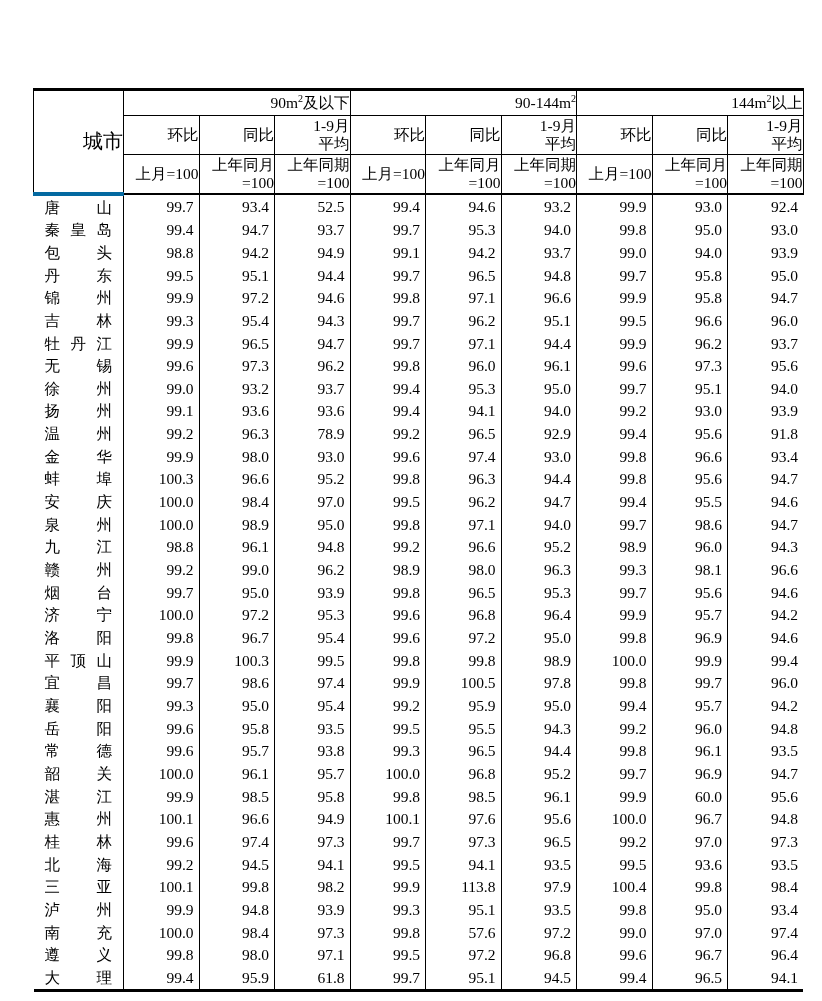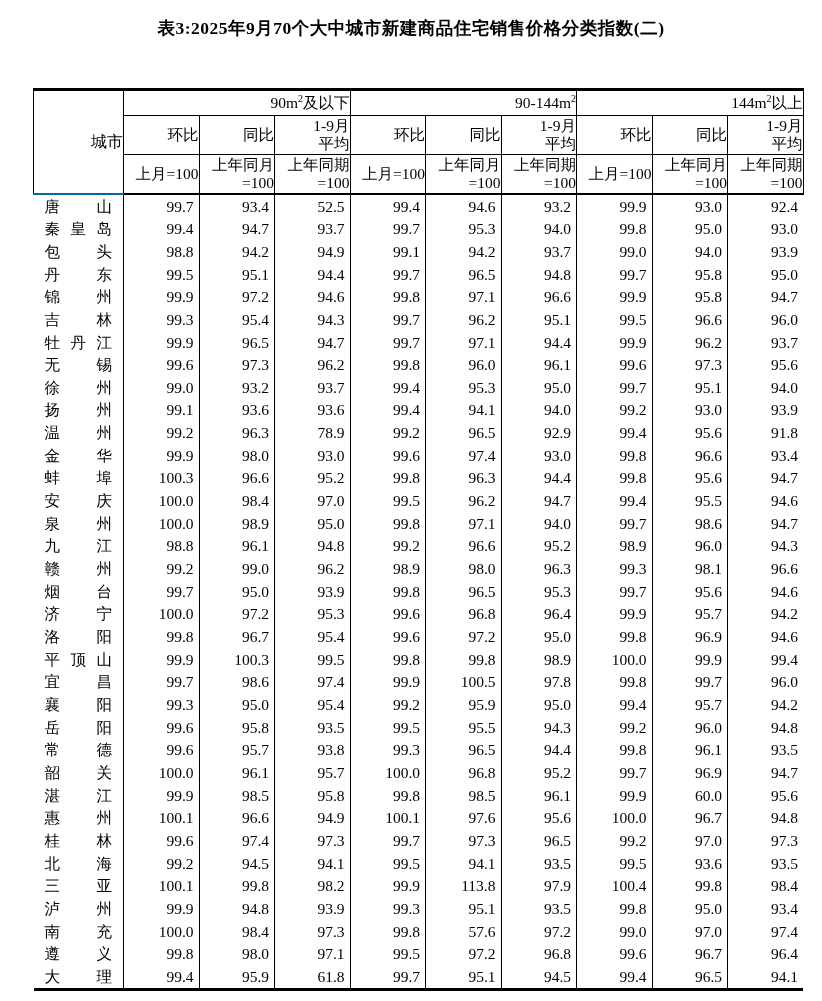--- a/index.html
+++ b/index.html
@@ -45,21 +45,21 @@
     font-weight: normal;
     font-size: 15.5px;
     text-align: right;
     vertical-align: middle;
     padding: 0;
     line-height: 1.15;
   }
   thead tr.group-row th   { height: 24px; }
   thead tr.sub-row th     { height: 38px; }
   thead tr.base-row th    { height: 38px; border-bottom: 2px solid #000; }
-  thead th.city-head      { font-size: 16px; border-bottom: 2px solid #0369a1; }
+  thead th.city-head      { font-size: 20px; border-bottom: 4px solid #0369a1; }
   thead sup { font-size: 10px; line-height: 0; }
 
   tbody td {
     border: none;
     height: 22.66px;
     font-size: 15.5px;
     padding: 0;
     vertical-align: middle;
     line-height: 1;
   }
@@ -74,21 +74,20 @@
     justify-content: space-between;
     font-size: 15.5px;
   }
   .hline { display: block; }
 </style>
 </head>
 <body>
 
 <div class="page">
 
-  <h1 class="title">表3:2025年9月70个大中城市新建商品住宅销售价格分类指数(二)</h1>
 
   <table class="idx">
     <colgroup>
       <col class="c-city">
       <col class="c-val">
         <col class="c-val">
         <col class="c-val">
       <col class="c-val">
         <col class="c-val">
         <col class="c-val">

